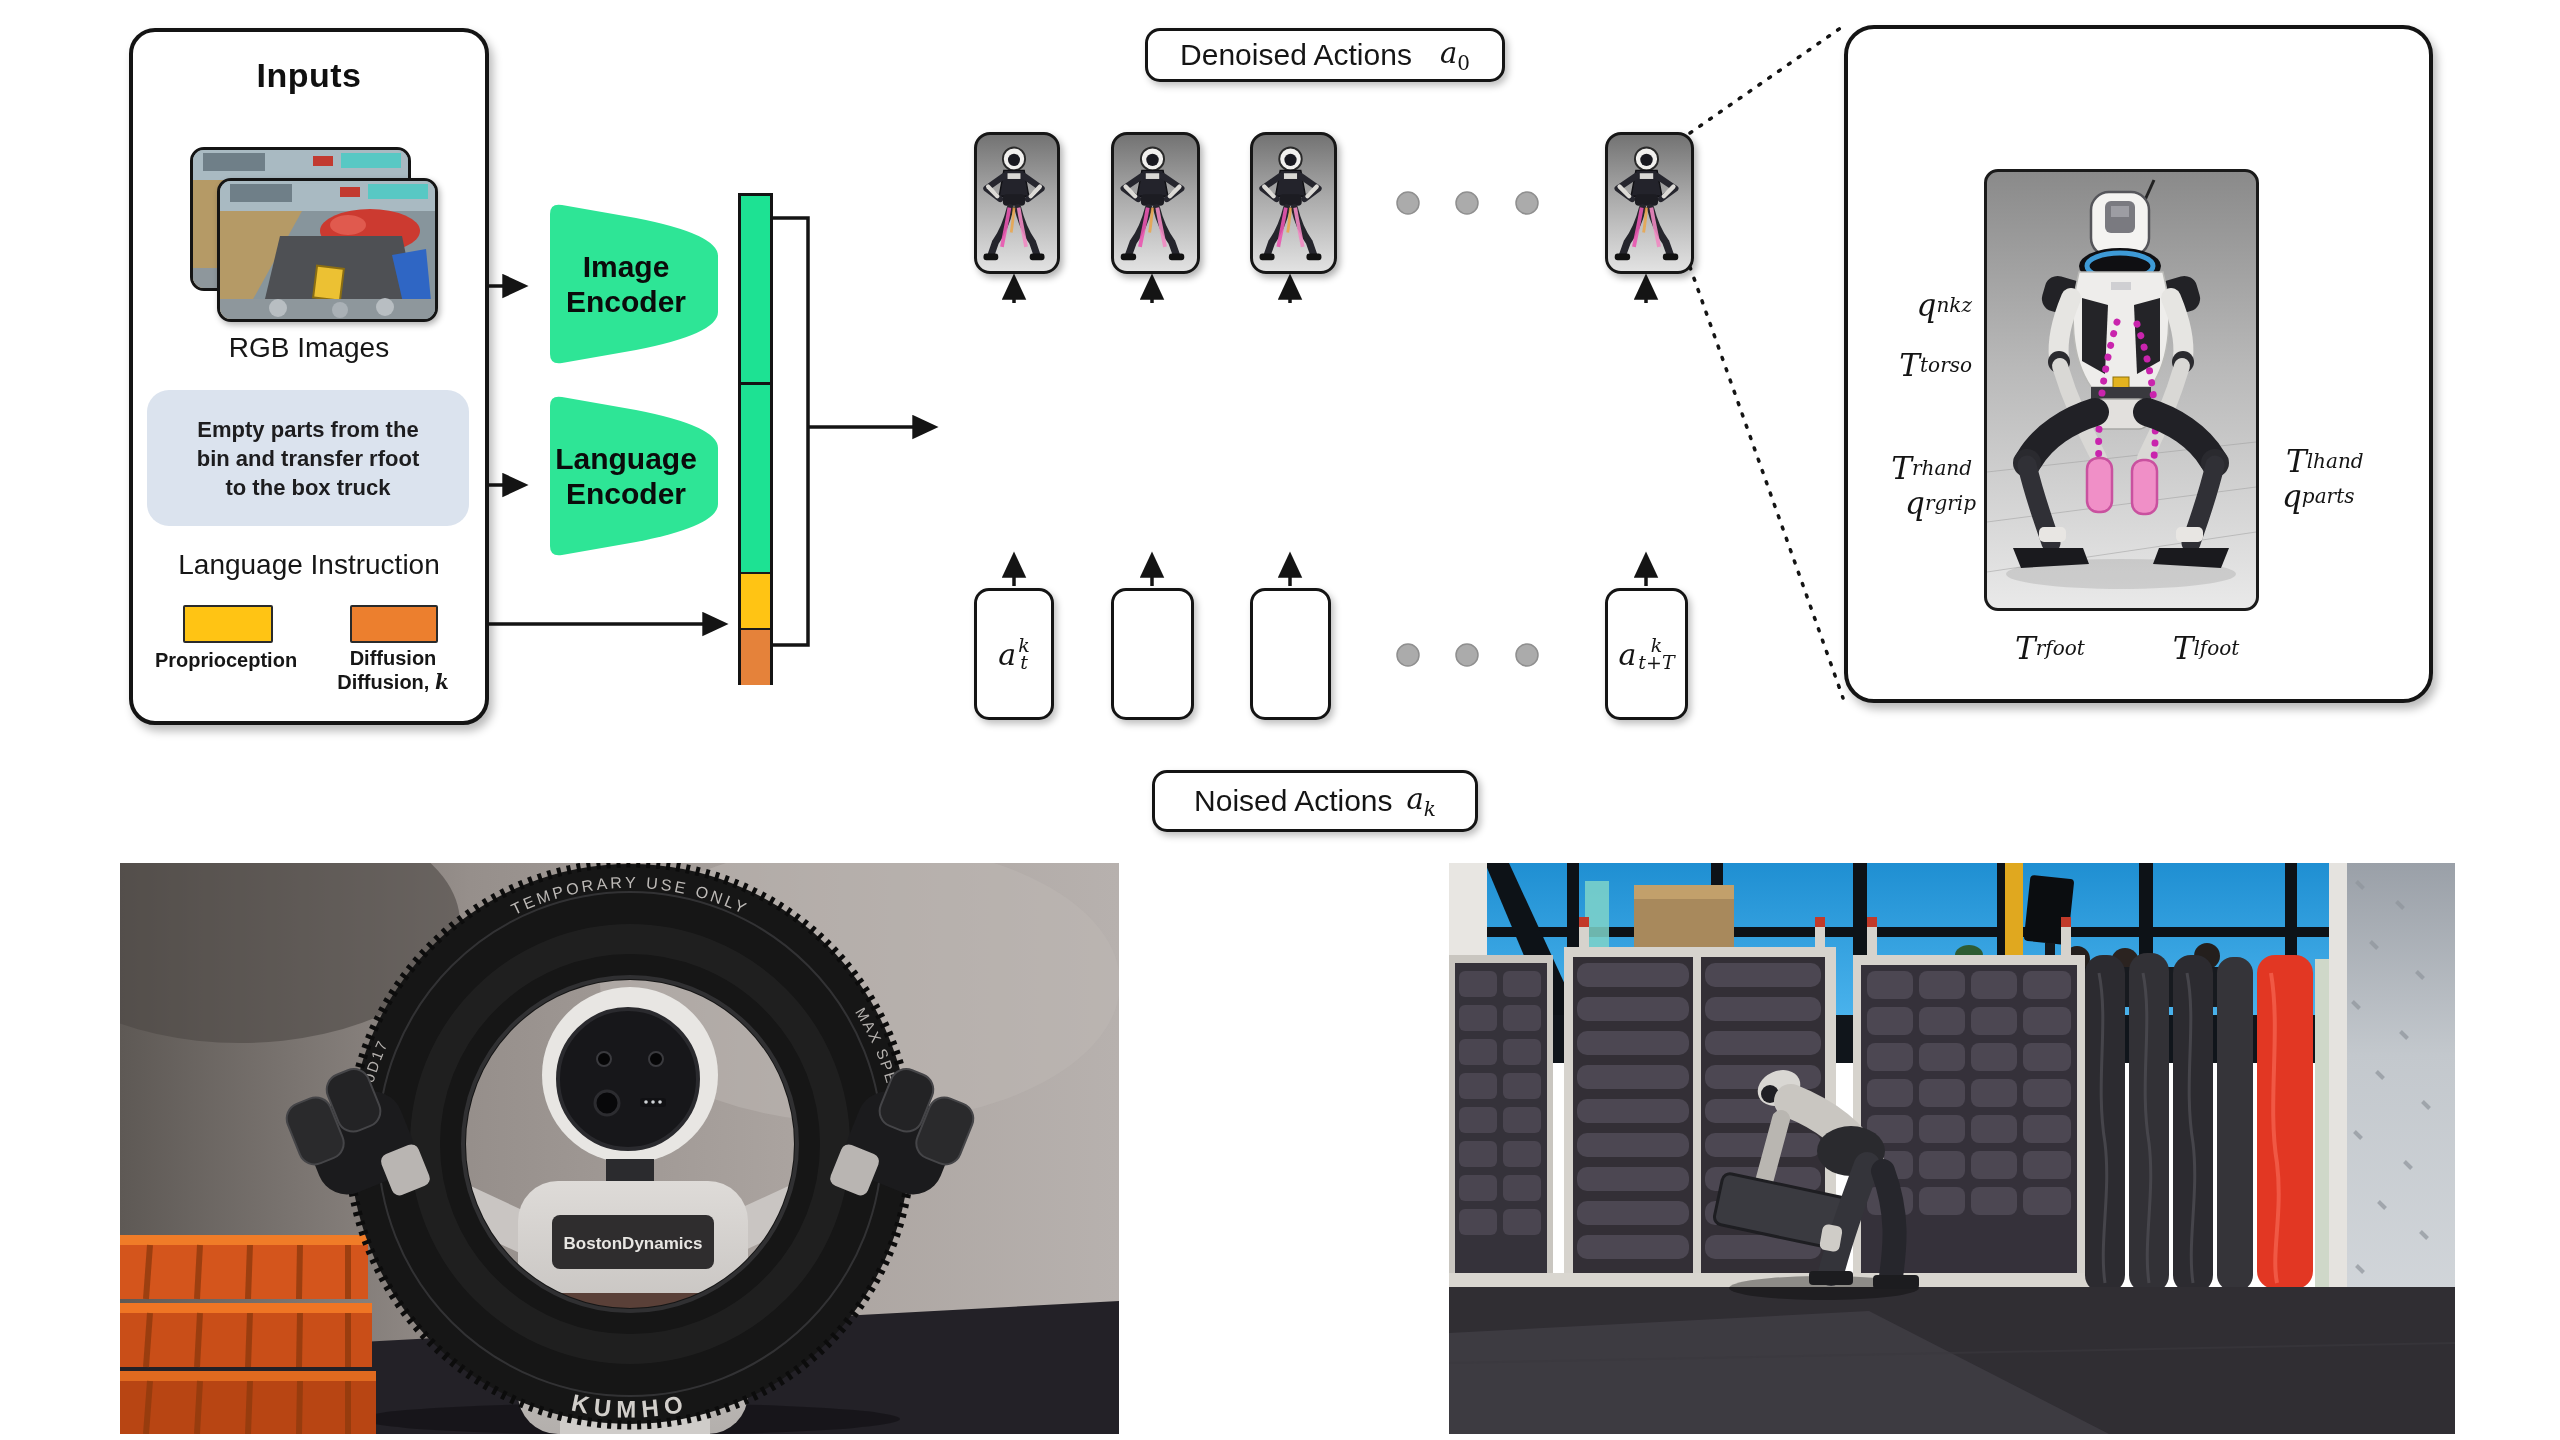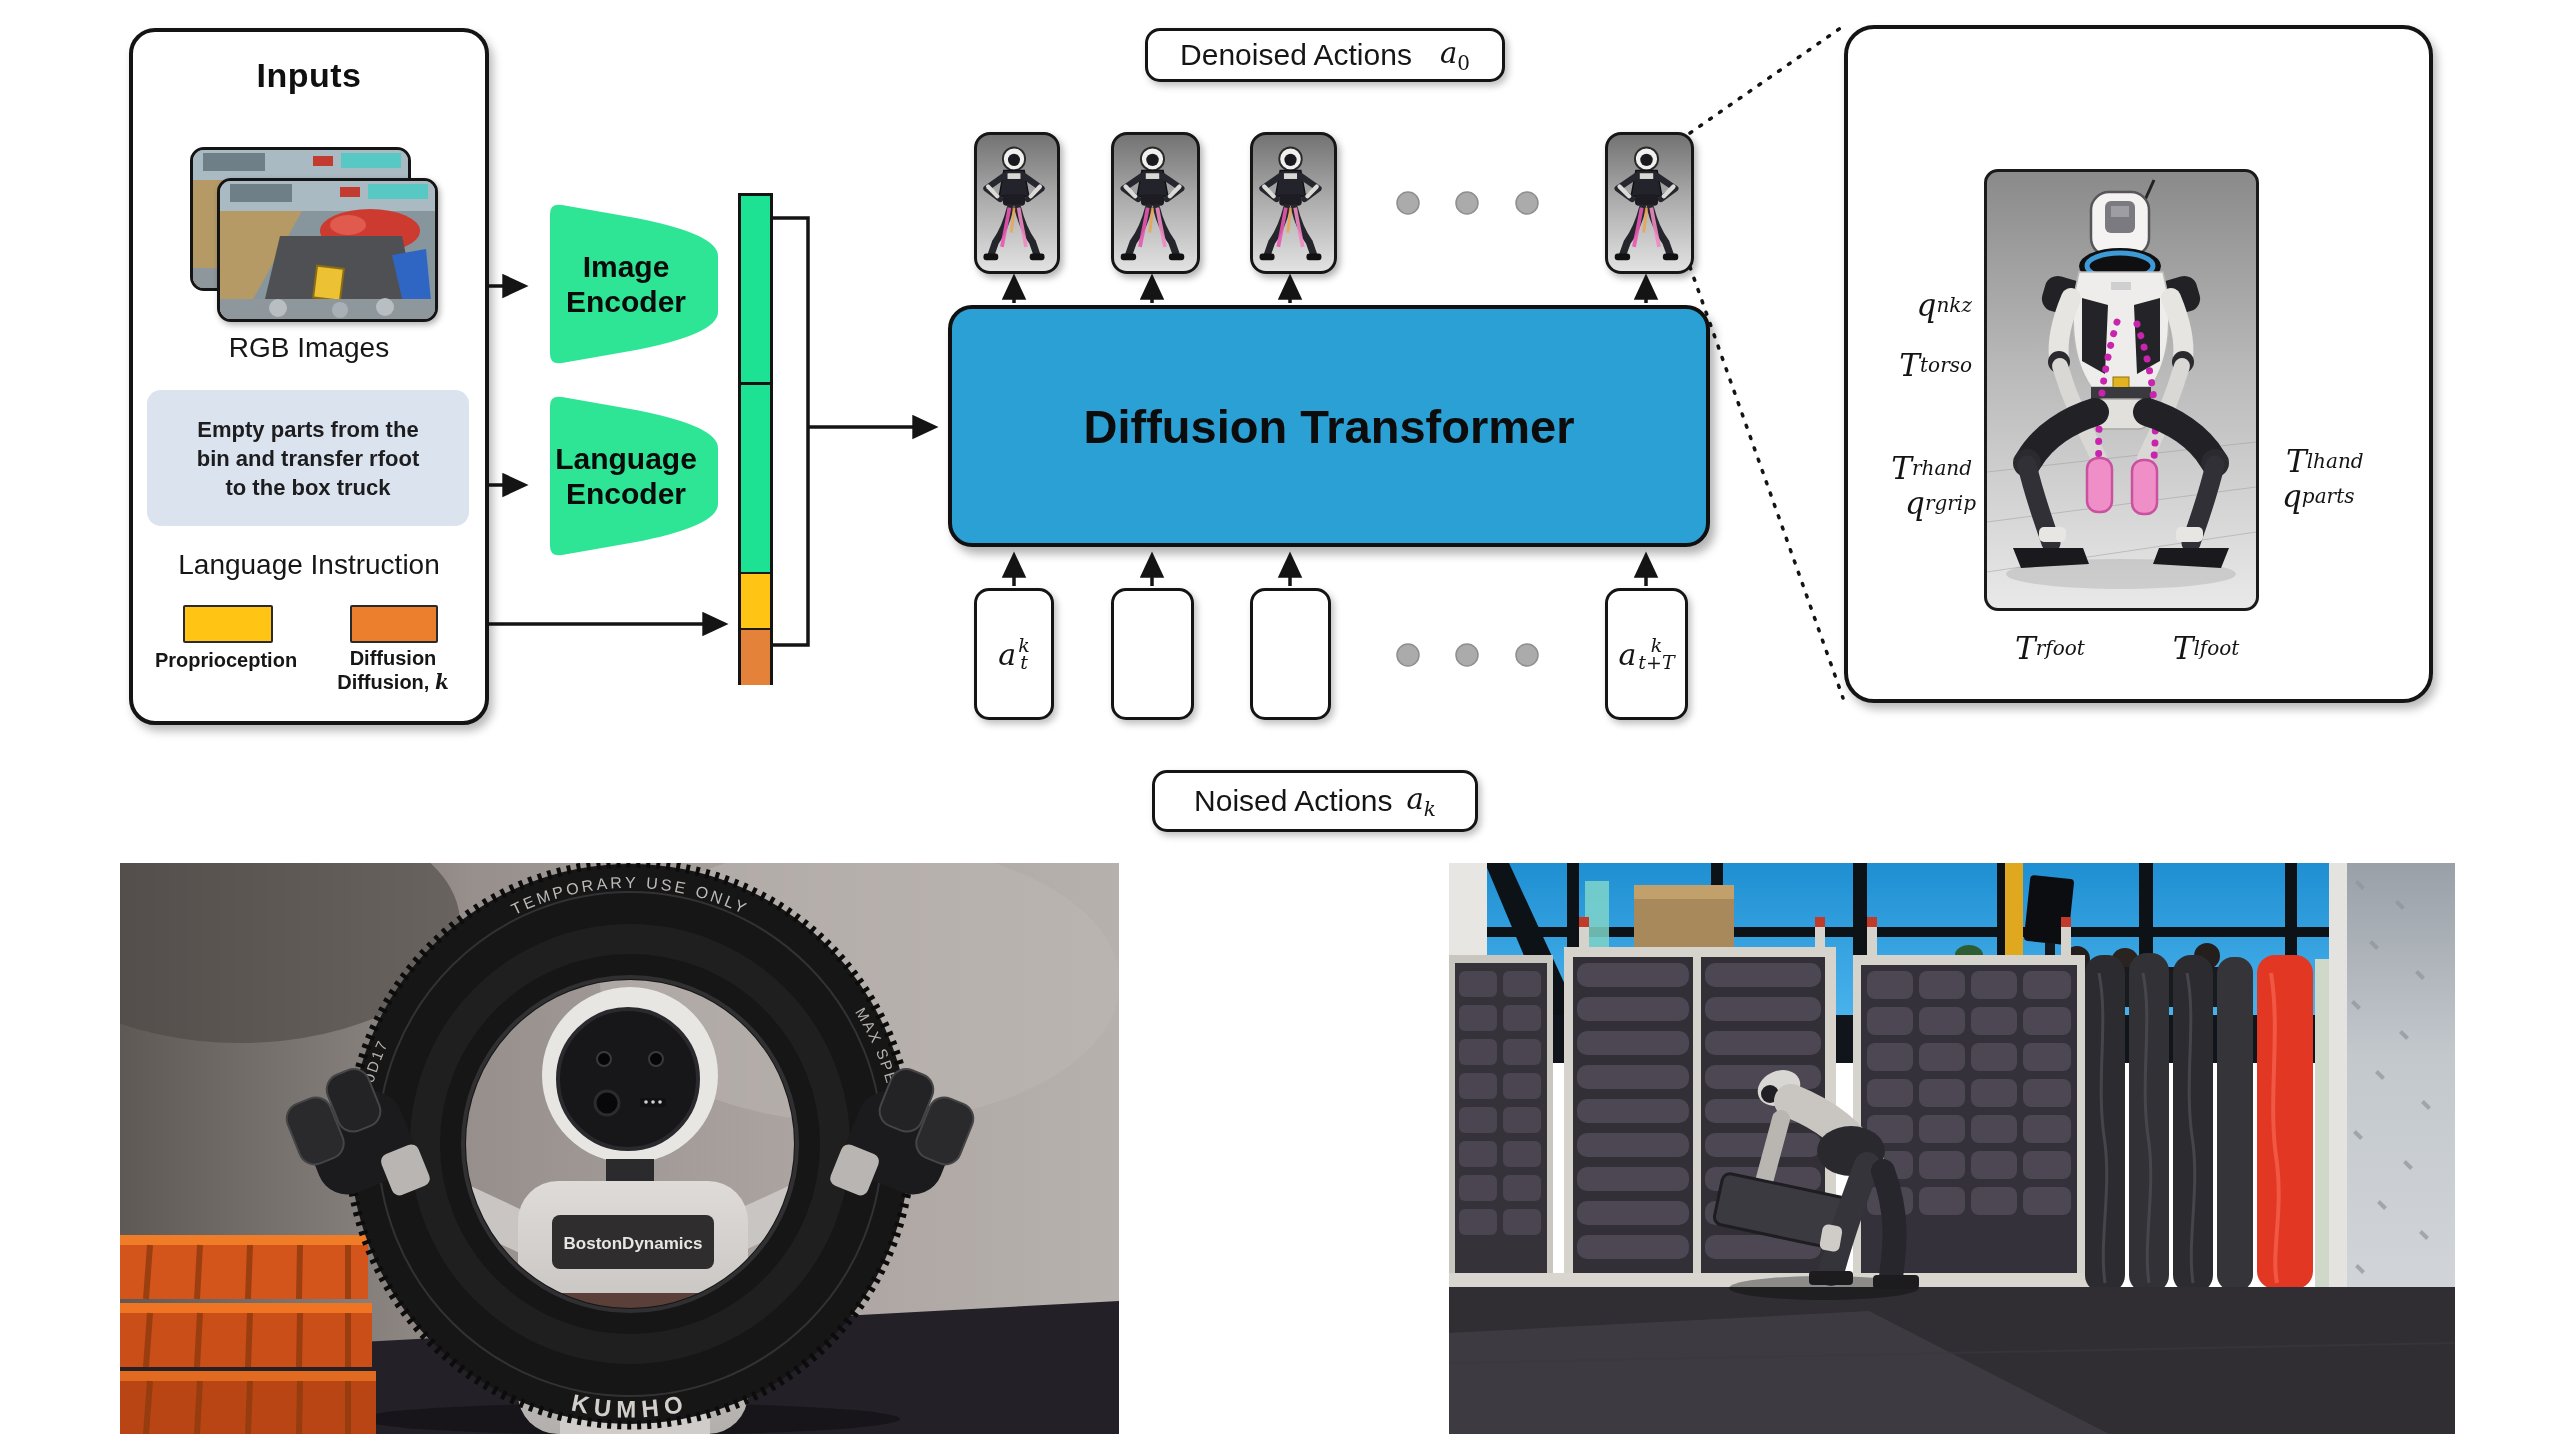--- a/index.html
+++ b/index.html
@@ -163,21 +163,21 @@
           <use href="#sym-rgbscene"></use>
         </svg>
     </div>
     <div class="abs" style="left:84px;top:146px;width:215px;height:138px;border:3px solid #141414;border-radius:14px;overflow:hidden;background:#8b99a1;box-shadow:2px 3px 6px rgba(0,0,0,.3)">
       <svg width="215" height="138" viewBox="0 0 215 138">
           <use href="#sym-rgbscene"></use>
         </svg>
     </div>
     <div class="abs ctr lbl" style="left:0;top:300px;width:100%">RGB Images</div>
 
-    <div class="abs" style="left:14px;top:358px;width:322px;height:136px;background:#dbe3ee;border-radius:14px">
+    <div class="abs" style="left:14px;top:358px;width:322px;height:136px;background:#dbe3ee;border-radius:22px">
       <div class="ctr" style="width:100%;height:100%;font-size:22px;font-weight:700;color:#1d1d1f;line-height:29px">
         <div>
           <span>Empty parts from the</span><br>
           <span>bin and transfer rfoot</span><br>
           <span>to the box truck</span>
         </div>
       </div>
     </div>
     <div class="abs ctr lbl" style="left:0;top:517px;width:100%">Language Instruction</div>
 
@@ -207,24 +207,20 @@
     </div>
   </div>
 
   <div class="abs" style="left:738px;top:193px;width:35px;height:492px;border:3px solid #141414;box-sizing:border-box;z-index:6;background:#1de293">
     <div class="tokenseg" style="height:186px;background:#1de293"></div>
     <div class="tokenseg" style="height:187px;background:#1de293;border-top:3px solid #141414"></div>
     <div class="tokenseg" style="height:54px;background:#ffc414;border-top:2px solid #1a1a1a"></div>
     <div class="tokenseg" style="height:55px;background:#e5823a;border-top:2px solid #1a1a1a"></div>
   </div>
 
-  <div class="abs ctr" style="left:948px;top:305px;width:762px;height:242px;background:#2aa0d4;border:4.5px solid #101010;border-radius:24px;
-              box-shadow:5px 7px 10px rgba(0,0,0,0.3);z-index:6;box-sizing:border-box">
-    <span style="font-size:47px;font-weight:600;color:#0c0c0c">Diffusion Transformer</span>
-  </div>
 
   <div class="abs thumb" style="left:974px;top:132px;width:80px;height:136px;z-index:6">
     <svg width="74" height="130" viewBox="0 0 80 136" preserveAspectRatio="none">
         <use href="#sym-minirobot"></use>
       </svg></div>
   <div class="abs thumb" style="left:1111px;top:132px;width:83px;height:136px;z-index:6">
     <svg width="77" height="130" viewBox="0 0 80 136" preserveAspectRatio="none">
         <use href="#sym-minirobot"></use>
       </svg></div>
   <div class="abs thumb" style="left:1250px;top:132px;width:81px;height:136px;z-index:6">

